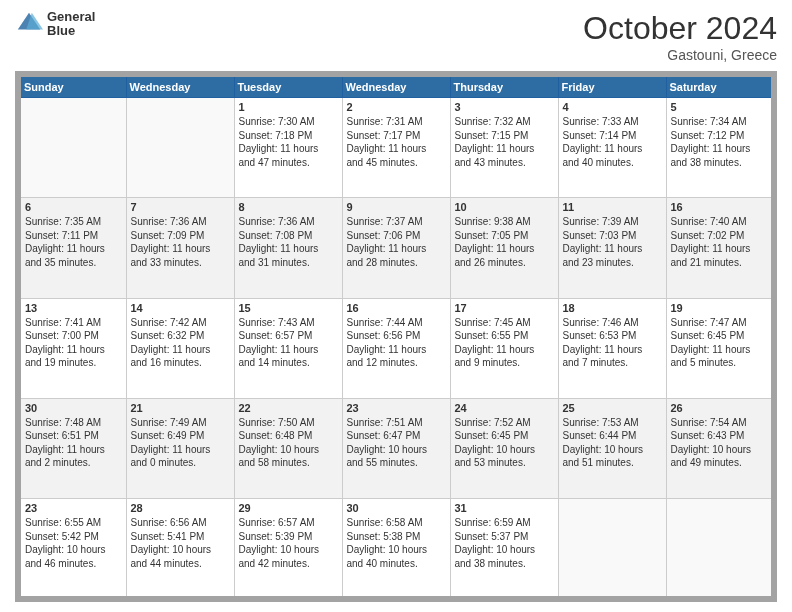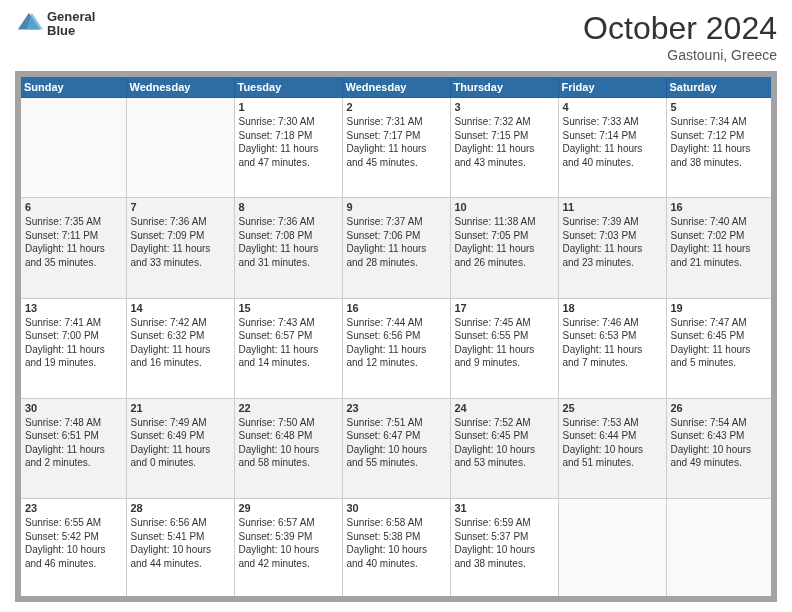--- a/index.html
+++ b/index.html
@@ -183,21 +183,21 @@
 Daylight: 11 hours and 31 minutes.</div>
           </td>
           <td>
             <span class="day-num">9</span>
             <div class="day-info">Sunrise: 7:37 AM
 Sunset: 7:06 PM
 Daylight: 11 hours and 28 minutes.</div>
           </td>
           <td>
             <span class="day-num">10</span>
-            <div class="day-info">Sunrise: 11:38 AM
+            <div class="day-info">Sunrise: 9:38 AM
 Sunset: 7:05 PM
 Daylight: 11 hours and 26 minutes.</div>
           </td>
           <td>
             <span class="day-num">11</span>
             <div class="day-info">Sunrise: 7:39 AM
 Sunset: 7:03 PM
 Daylight: 11 hours and 23 minutes.</div>
           </td>
           <td>

